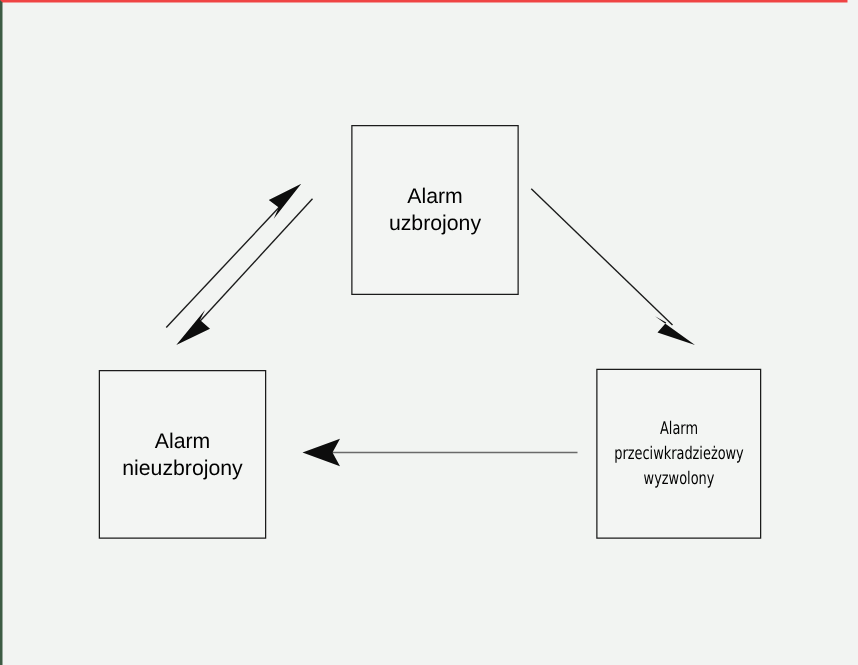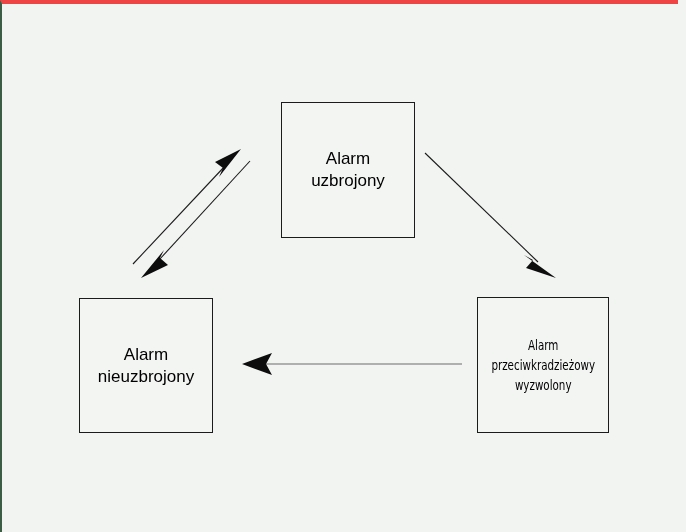--- a/index.html
+++ b/index.html
@@ -13,21 +13,21 @@
     background: #f2f4f2;
     font-family: "Liberation Sans", sans-serif;
     overflow: hidden;
   }
   #canvas {
     position: relative;
     width: 678px;
     height: 532px;
     background: #f2f4f2;
     box-sizing: border-box;
-    border-top: 4px solid #ef4444;
+    border-top: 2px solid #ef4444;
     border-left: 2px solid #3d5c44;
   }
   .arrow-layer {
     position: absolute;
     left: 0;
     top: 0;
     width: 686px;
     height: 532px;
     pointer-events: none;
   }

